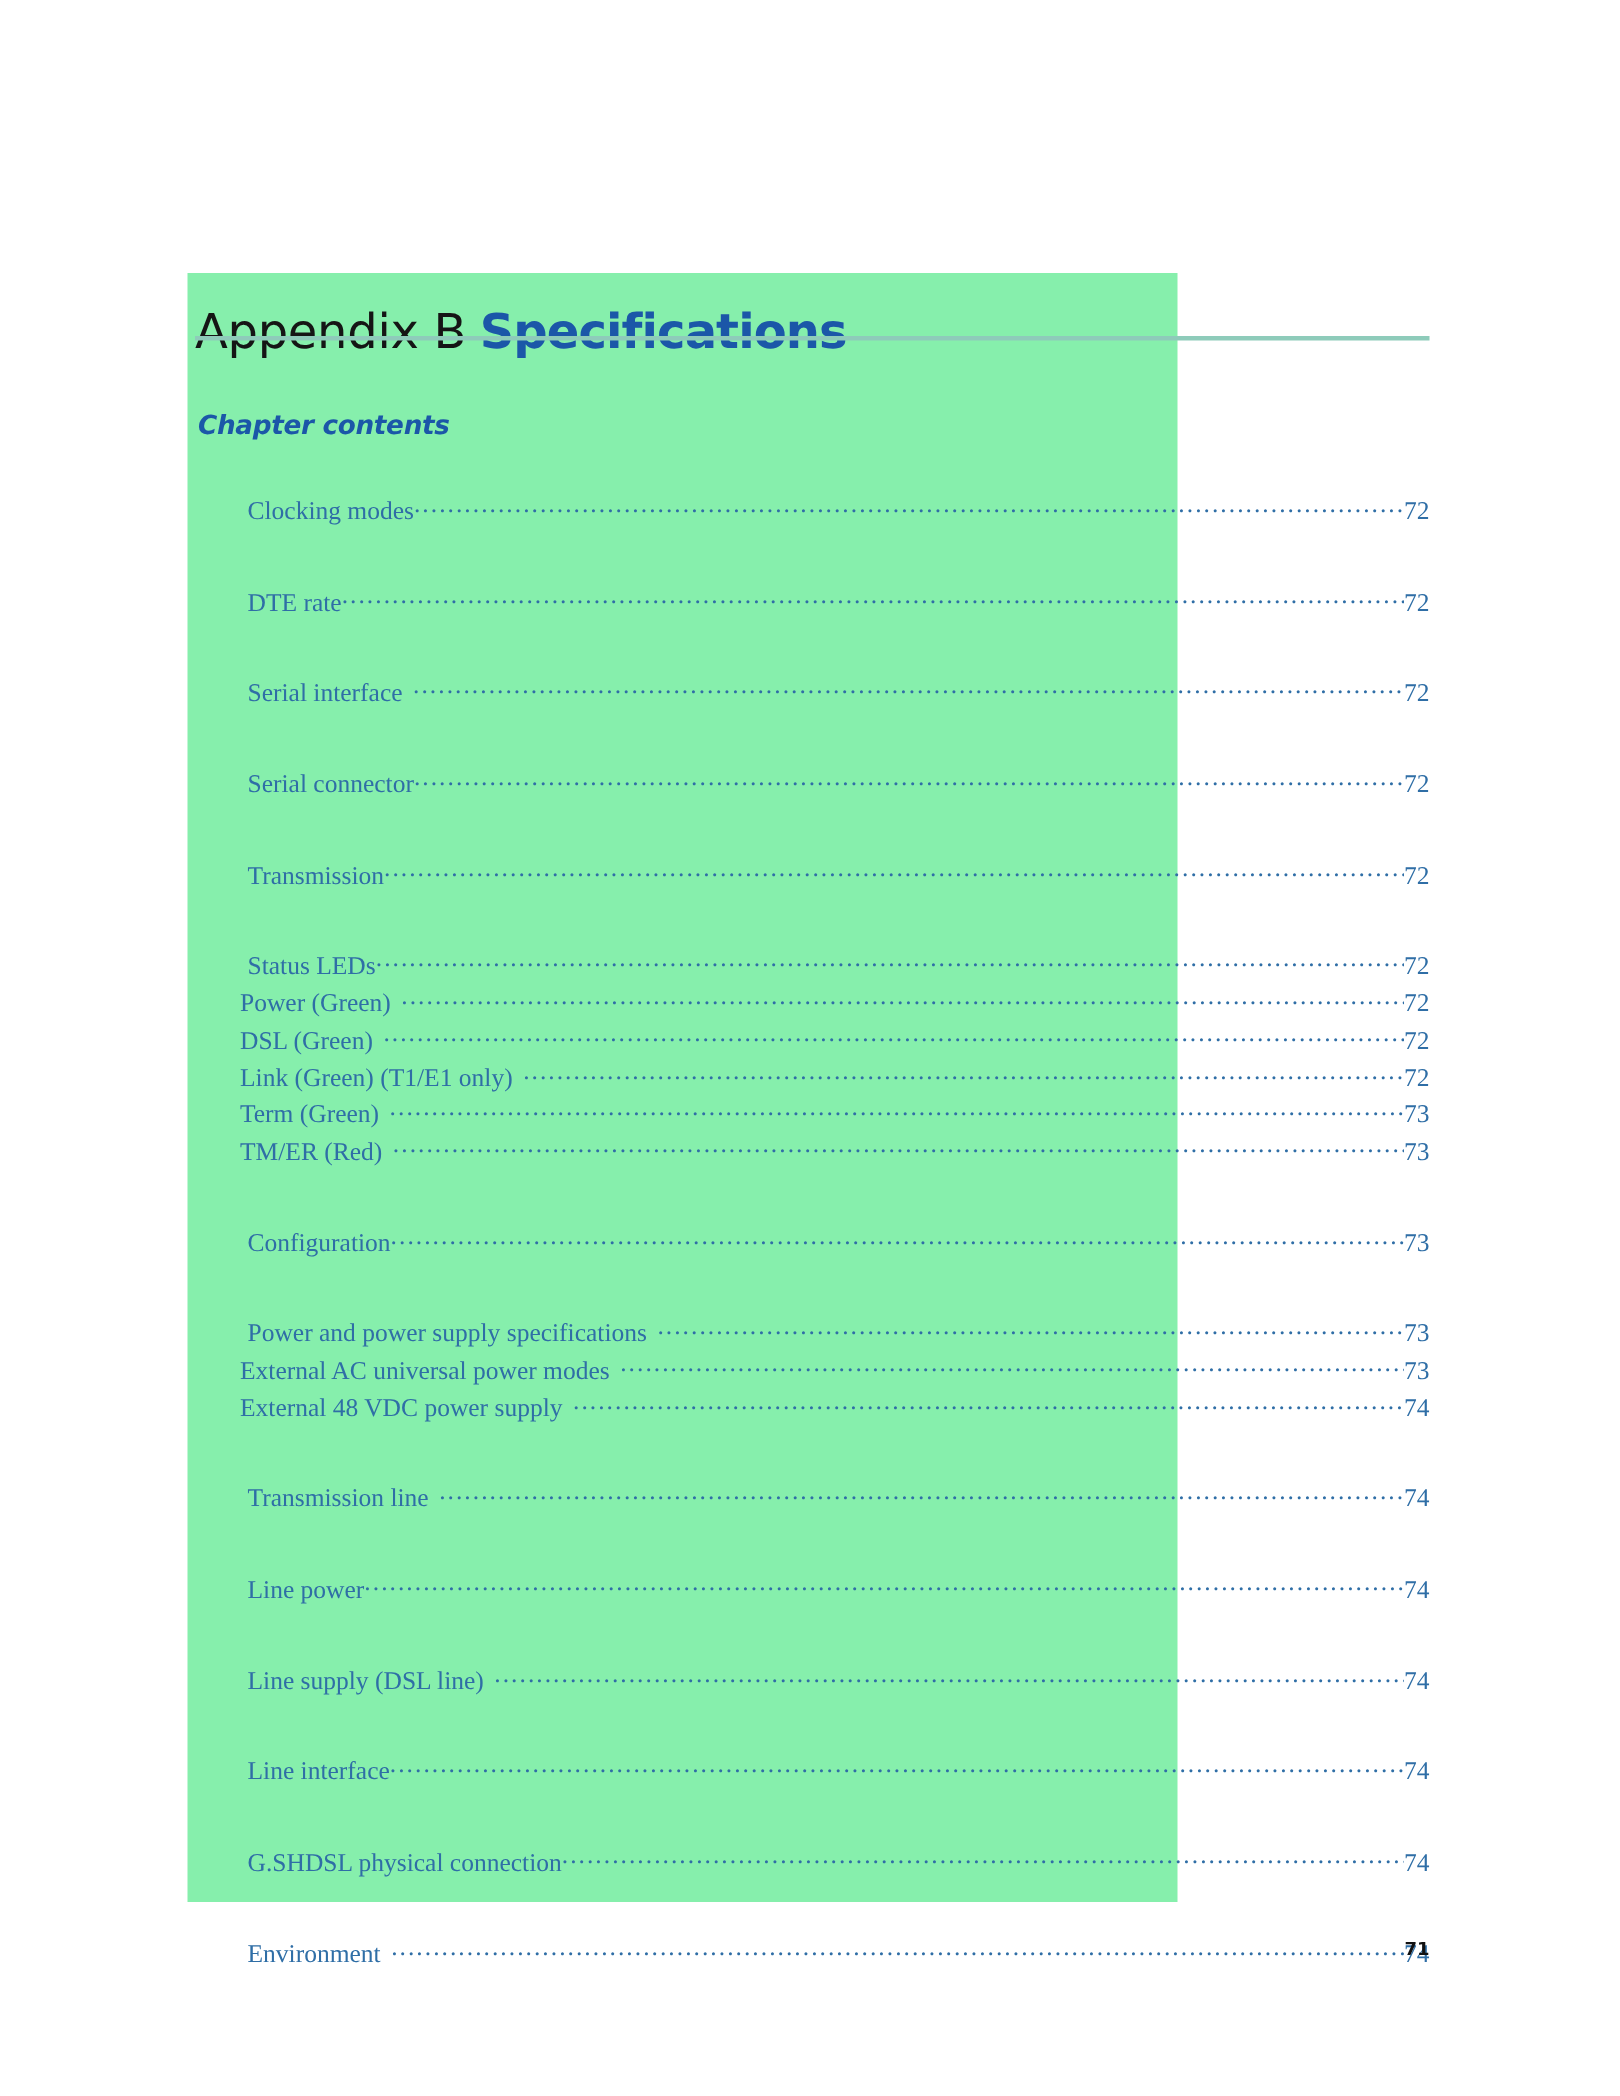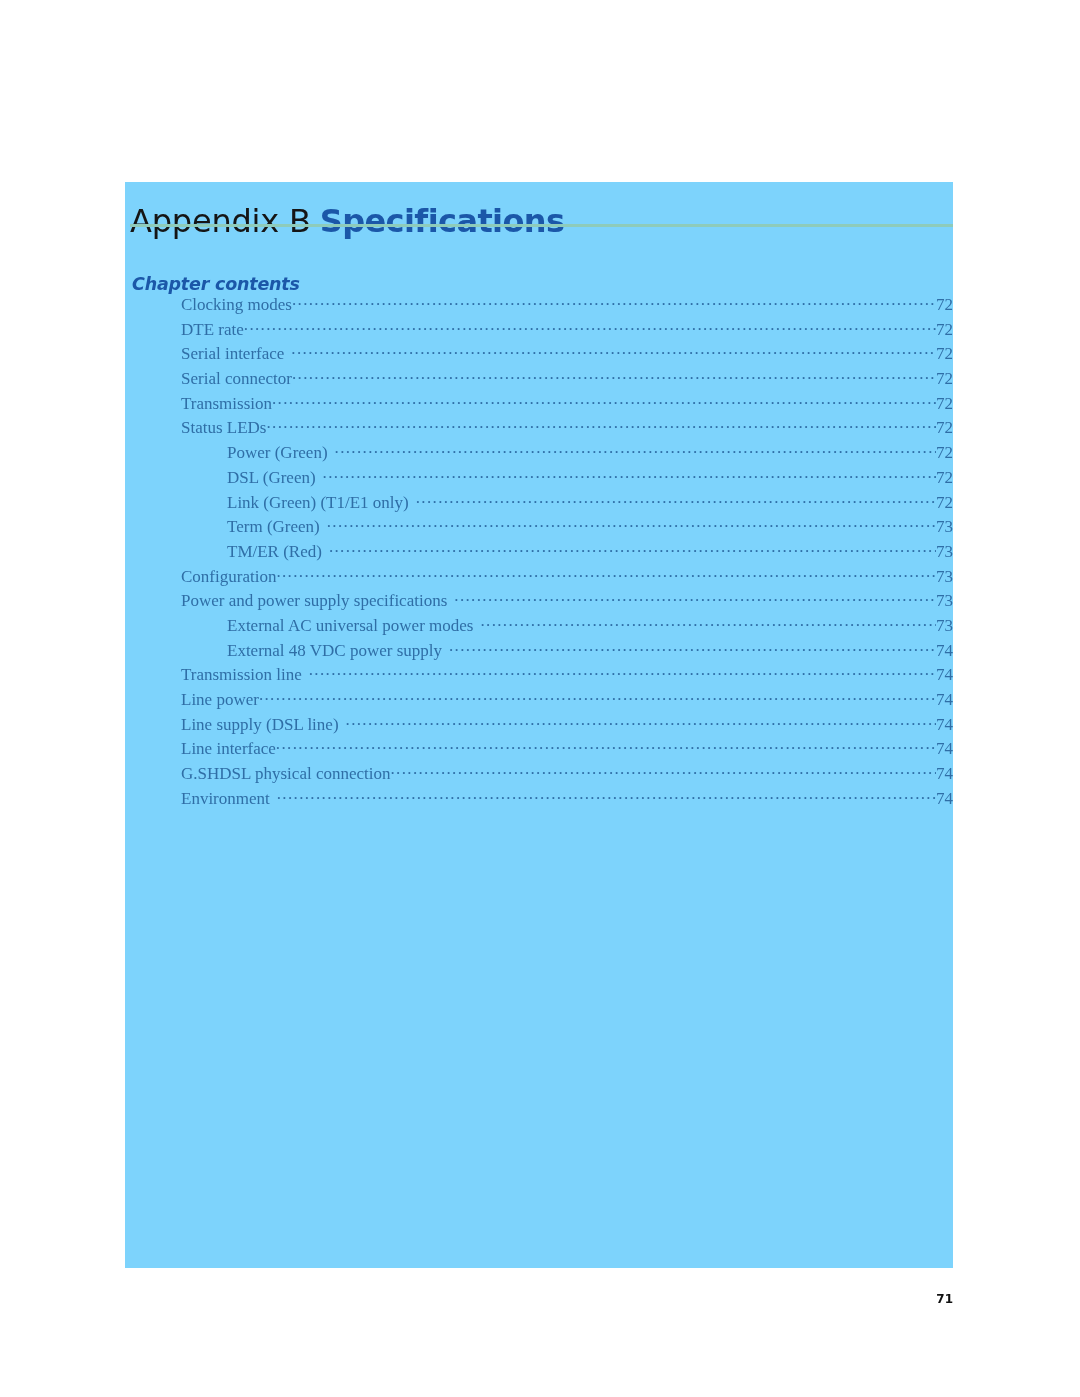--- a/index.html
+++ b/index.html
@@ -13,23 +13,23 @@
     position: relative;
     font-family: "Liberation Serif", "DejaVu Serif", serif;
     overflow: hidden;
   }
 
   
   #content-panel {
     position: absolute;
     left: 125px;
     top: 182px;
-    width: 828px;
+    width: 660px;
     height: 1086px;
-    background: #7dd3fc;
+    background: #86efac;
     box-sizing: border-box;
   }
 
   
   #chapter-title {
     position: absolute;
     left: 5px;
     top: -4px;
     white-space: nowrap;
     font-family: "DejaVu Sans", "Liberation Sans", sans-serif;
@@ -81,22 +81,22 @@
   }
   .toc-entry {
     display: flex;
     align-items: baseline;
     height: 24.7px;
     font-size: 17px;
     color: #2f6ea6;
     white-space: nowrap;
     overflow: hidden;
   }
-  .toc-entry.level-1 { padding-left: 56px; }
-  .toc-entry.level-2 { padding-left: 102px; }
+  .toc-entry.level-1 { padding-left: 40px; margin-top: 36px; }
+  .toc-entry.level-2 { padding-left: 35px; }
 
   .toc-label {
     flex: 0 0 auto;
   }
   .toc-gap {
     flex: 0 0 auto;
     width: 0px;
   }
   .toc-entry.gap .toc-gap { width: 7px; }
 

